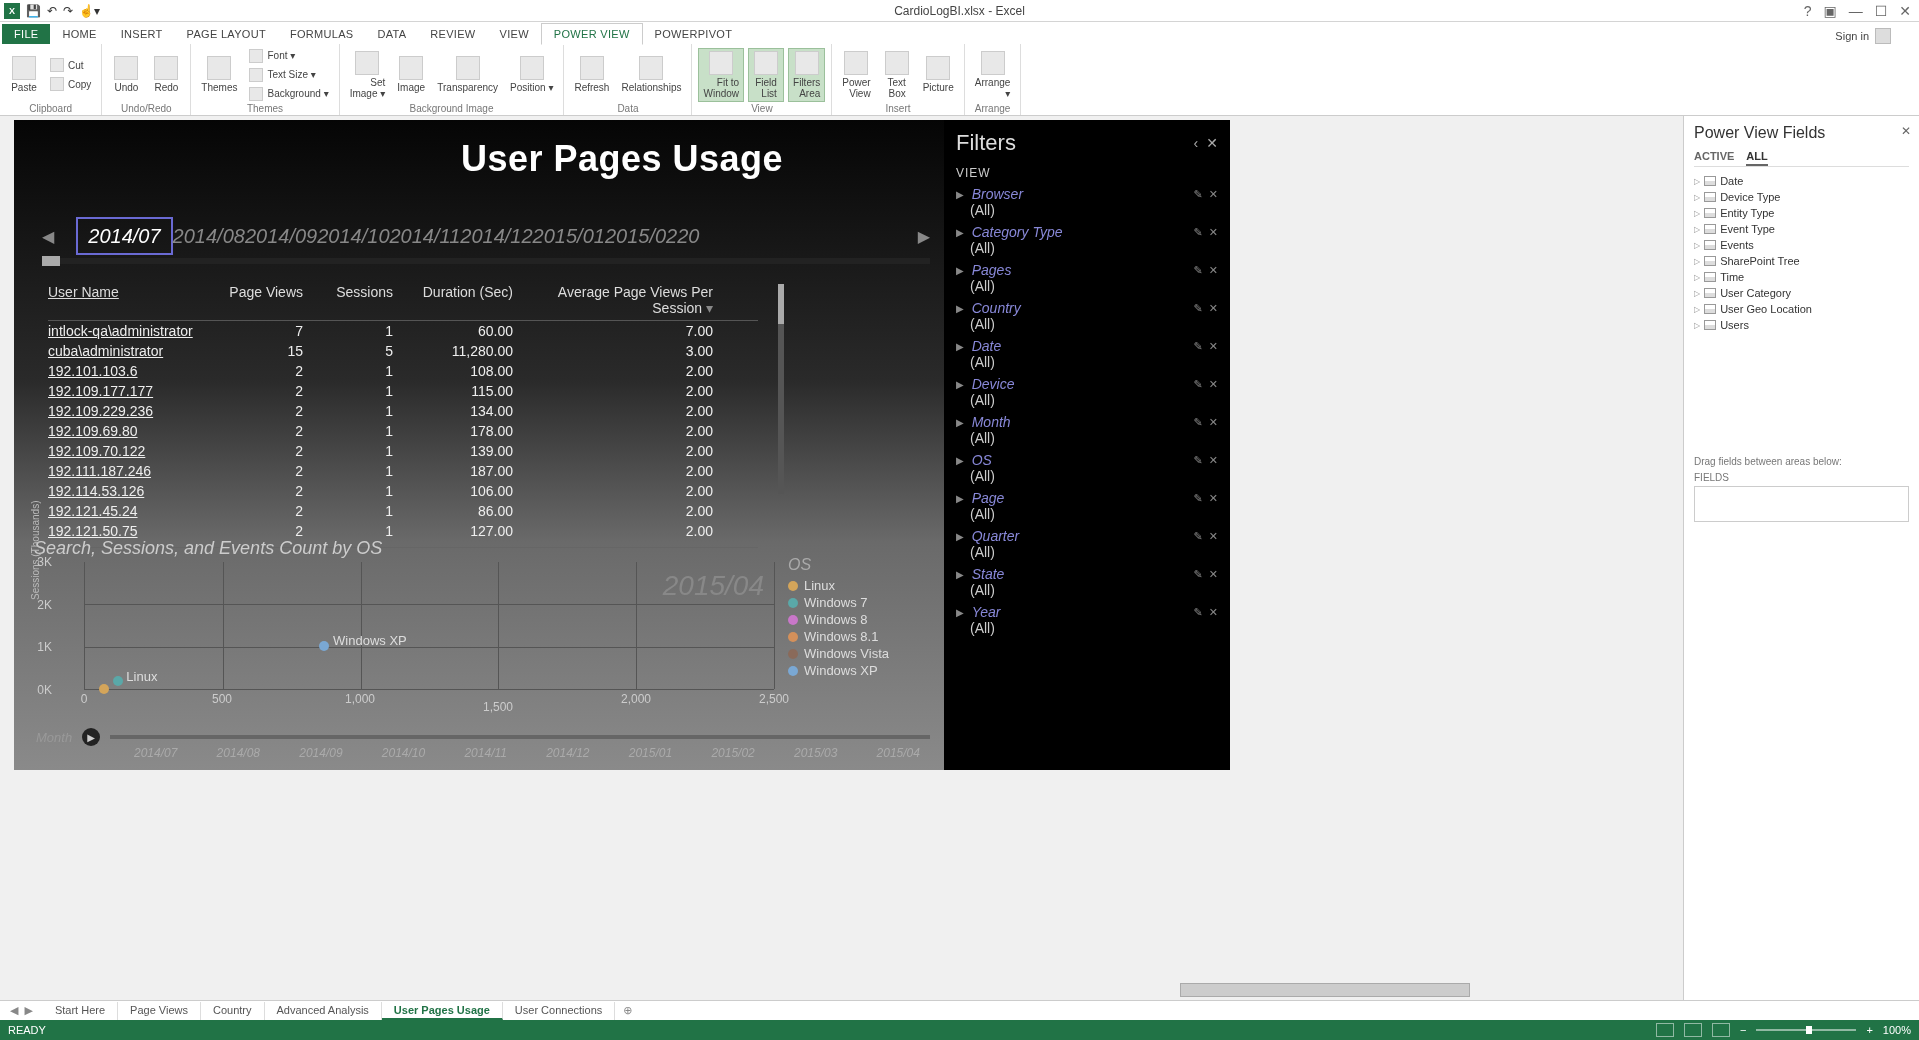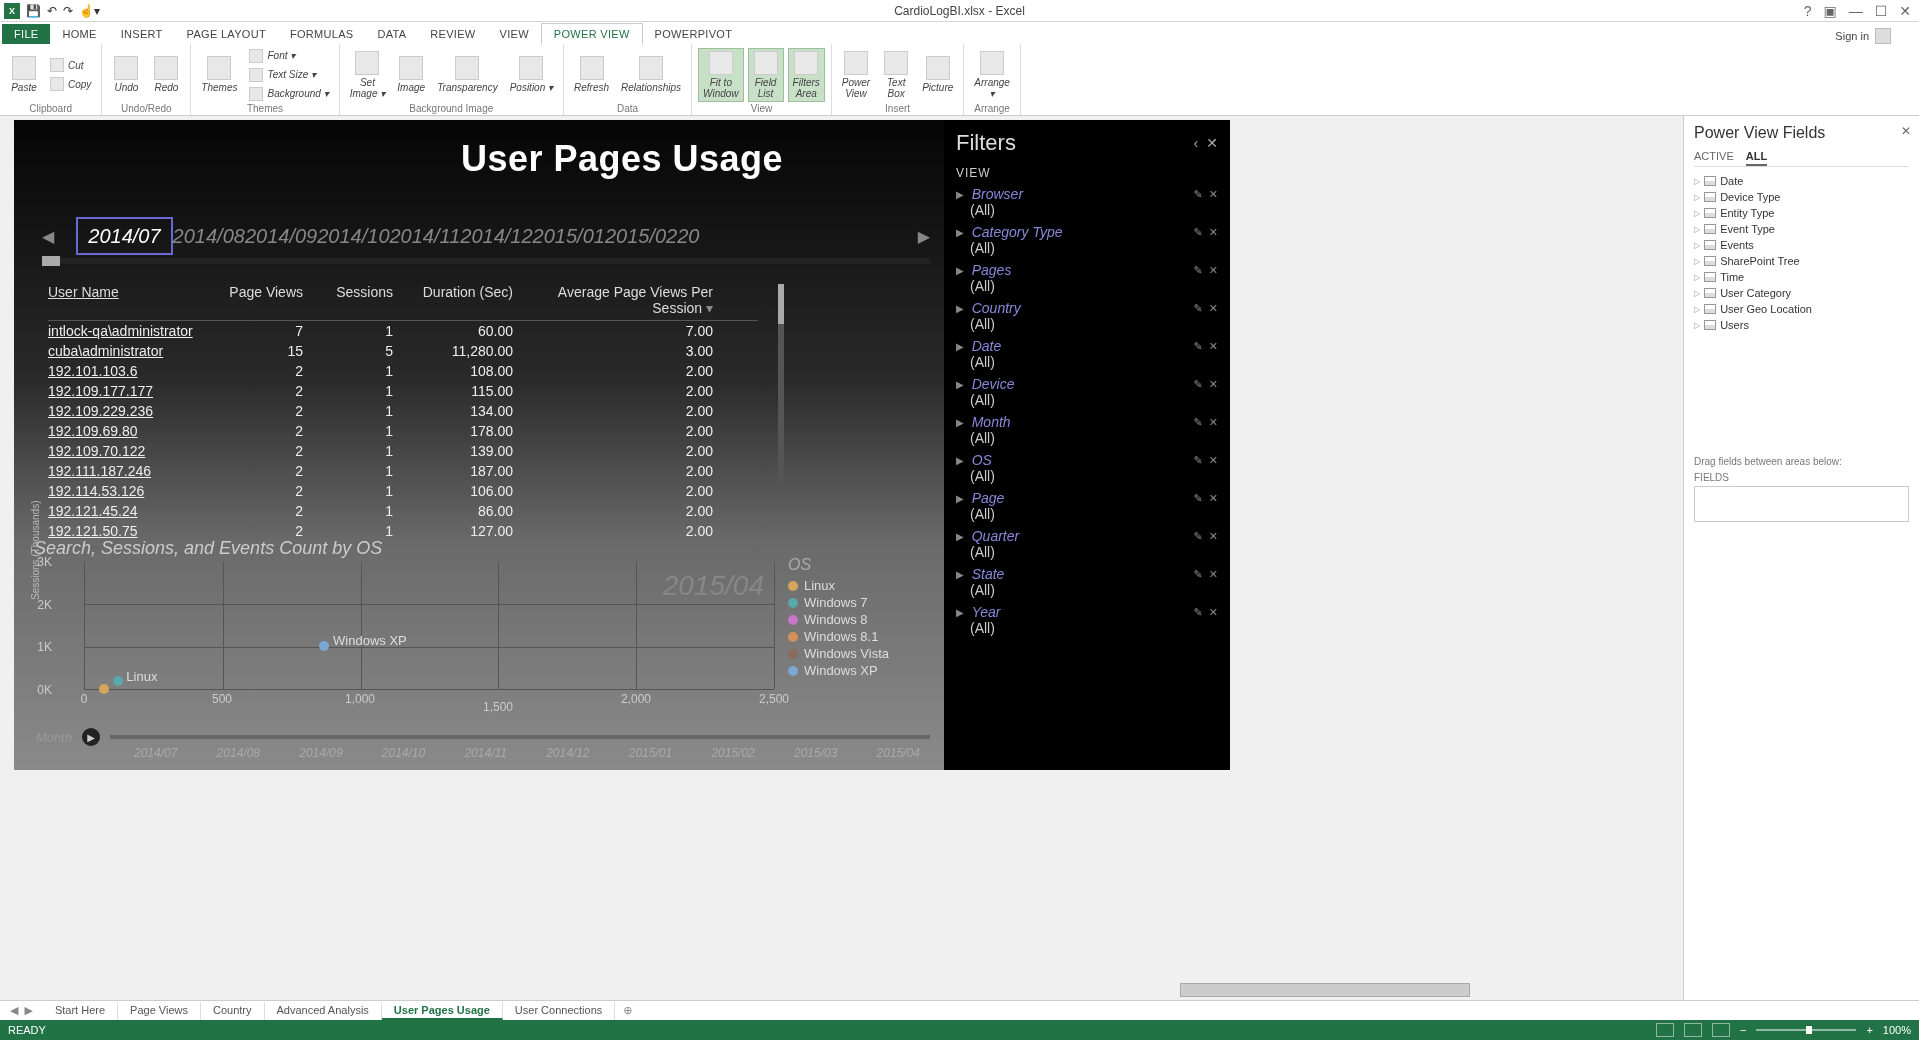--- a/index.html
+++ b/index.html
@@ -20,21 +20,21 @@
 .ribbon-tabs .signin { margin-left: auto; padding-right: 28px; font-size: 11px; color: #444; display: flex; align-items: center; gap: 6px; }
 .ribbon-tabs .signin .avatar { width: 16px; height: 16px; background: #ddd; border: 1px solid #bbb; }
 
 
 .ribbon { height: 72px; background: #fff; border-bottom: 1px solid #ccc; display: flex; }
 .rgroup { border-right: 1px solid #ddd; padding: 2px 6px 0 6px; display: flex; flex-direction: column; }
 .rgroup .items { flex: 1; display: flex; align-items: center; gap: 4px; }
 .rgroup .label { font-size: 10px; color: #777; text-align: center; padding-bottom: 1px; }
 .rbtn { display: flex; flex-direction: column; align-items: center; gap: 2px; padding: 2px 4px; min-width: 36px; cursor: pointer; }
 .rbtn .ico { width: 24px; height: 24px; background: #e8e8e8; border: 1px solid #ccc; }
-.rbtn .txt { font-size: 10px; color: #444; text-align: center; line-height: 1.1; font-style: italic; }
+.rbtn .txt { font-size: 10px; color: #444; text-align: right; line-height: 1.1; }
 .rbtn.small { flex-direction: row; min-width: auto; gap: 4px; }
 .rbtn.small .ico { width: 14px; height: 14px; }
 .rbtn.highlight { background: #c8e0c8; border: 1px solid #9bc09b; }
 .rstack { display: flex; flex-direction: column; gap: 1px; }
 
 
 .sheet-area { position: absolute; top: 116px; left: 0; right: 0; bottom: 40px; background: #f0f0f0; display: flex; }
 .canvas-wrap { flex: 1; padding: 4px 0 0 14px; overflow: hidden; position: relative; }
 .scrollbar-v { position: absolute; right: 0; top: 0; bottom: 20px; width: 16px; background: #f0f0f0; }
 .scrollbar-h { position: absolute; left: 0; right: 16px; bottom: 0; height: 20px; background: #f0f0f0; display: flex; align-items: center; }
@@ -98,21 +98,21 @@
 .filter-item .fi-head .chev { color: #888; font-size: 10px; }
 .filter-item .fi-head .name { color: #8888d8; font-size: 14px; font-style: italic; flex: 1; }
 .filter-item .fi-head .icons { display: flex; gap: 6px; color: #888; font-size: 11px; }
 .filter-item .fi-val { font-size: 14px; color: #ccc; padding-left: 14px; }
 
 
 .fields-panel { width: 236px; background: #fff; border-left: 1px solid #ccc; padding: 8px 10px; position: relative; font-family: "Segoe UI", sans-serif; }
 .fields-title { font-size: 16px; color: #333; font-weight: 300; }
 .fields-close { position: absolute; top: 8px; right: 8px; color: #666; cursor: pointer; }
 .fields-tabs { display: flex; gap: 12px; margin-top: 6px; border-bottom: 1px solid #ddd; font-size: 11px; }
-.fields-tabs .ft { padding: 2px 0; color: #666; cursor: pointer; }
+.fields-tabs .ft { padding: 2px 0; color: #666; cursor: pointer; font-weight: bold; }
 .fields-tabs .ft.active { color: #333; border-bottom: 2px solid #666; font-weight: bold; }
 .field-list { margin-top: 6px; }
 .field-list .fitem { display: flex; align-items: center; gap: 4px; padding: 2px 0; font-size: 11px; color: #333; cursor: pointer; }
 .field-list .fitem .chev { color: #999; font-size: 8px; }
 .field-list .fitem .tbl { width: 12px; height: 10px; border: 1px solid #999; background: linear-gradient(#fff 50%, #ddd 50%); }
 .fields-drop-label { position: absolute; top: 340px; left: 10px; right: 10px; font-size: 10px; color: #777; }
 .fields-drop-box { position: absolute; top: 370px; left: 10px; right: 10px; height: 36px; border: 1px solid #ccc; }
 .fields-drop-hdr { position: absolute; top: 356px; left: 10px; font-size: 10px; color: #777; }
 
 

